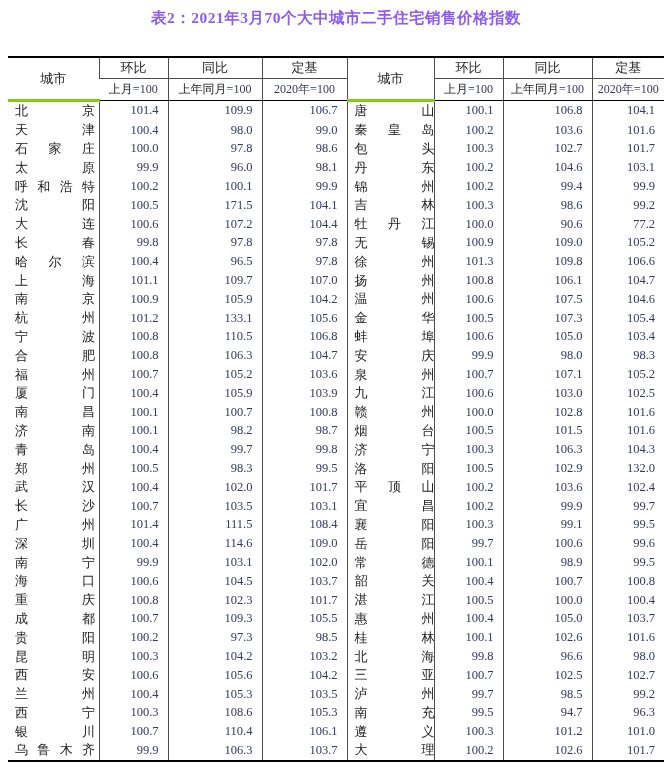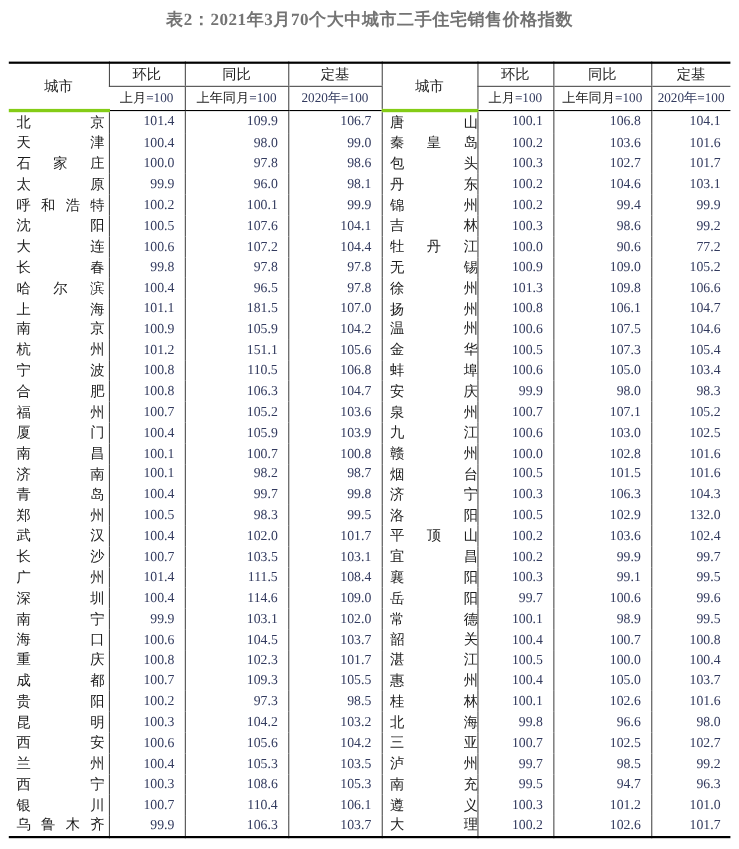--- a/index.html
+++ b/index.html
@@ -10,21 +10,21 @@
     color: #1c1c1c;
     position: relative;
     overflow: hidden;
   }
   .title {
     text-align: center;
     font-weight: bold;
     font-size: 15.5px;
     padding-top: 8px;
     letter-spacing: 0.5px;
-    color: #737373;
+    color: #8b5cf6;
   }
   .table-wrap {
     position: absolute;
     left: 8px; top: 56px;
     width: 656px; height: 701px;
   }
   table.idx {
     border-collapse: collapse;
     table-layout: fixed;
     width: 656px; height: 701px;
@@ -158,21 +158,21 @@
           <td class="num">100.1</td>
           <td class="num">99.9</td>
           <td class="city"><span class="city-name">锦州</span></td>
           <td class="num">100.2</td>
           <td class="num">99.4</td>
           <td class="num">99.9</td>
         </tr>
         <tr>
           <td class="city"><span class="city-name">沈阳</span></td>
           <td class="num">100.5</td>
-          <td class="num">107.6</td>
+          <td class="num">171.5</td>
           <td class="num">104.1</td>
           <td class="city"><span class="city-name">吉林</span></td>
           <td class="num">100.3</td>
           <td class="num">98.6</td>
           <td class="num">99.2</td>
         </tr>
         <tr>
           <td class="city"><span class="city-name">大连</span></td>
           <td class="num">100.6</td>
           <td class="num">107.2</td>
@@ -198,41 +198,41 @@
           <td class="num">96.5</td>
           <td class="num">97.8</td>
           <td class="city"><span class="city-name">徐州</span></td>
           <td class="num">101.3</td>
           <td class="num">109.8</td>
           <td class="num">106.6</td>
         </tr>
         <tr>
           <td class="city"><span class="city-name">上海</span></td>
           <td class="num">101.1</td>
-          <td class="num">181.5</td>
+          <td class="num">109.7</td>
           <td class="num">107.0</td>
           <td class="city"><span class="city-name">扬州</span></td>
           <td class="num">100.8</td>
           <td class="num">106.1</td>
           <td class="num">104.7</td>
         </tr>
         <tr>
           <td class="city"><span class="city-name">南京</span></td>
           <td class="num">100.9</td>
           <td class="num">105.9</td>
           <td class="num">104.2</td>
           <td class="city"><span class="city-name">温州</span></td>
           <td class="num">100.6</td>
           <td class="num">107.5</td>
           <td class="num">104.6</td>
         </tr>
         <tr>
           <td class="city"><span class="city-name">杭州</span></td>
           <td class="num">101.2</td>
-          <td class="num">151.1</td>
+          <td class="num">133.1</td>
           <td class="num">105.6</td>
           <td class="city"><span class="city-name">金华</span></td>
           <td class="num">100.5</td>
           <td class="num">107.3</td>
           <td class="num">105.4</td>
         </tr>
         <tr>
           <td class="city"><span class="city-name">宁波</span></td>
           <td class="num">100.8</td>
           <td class="num">110.5</td>

